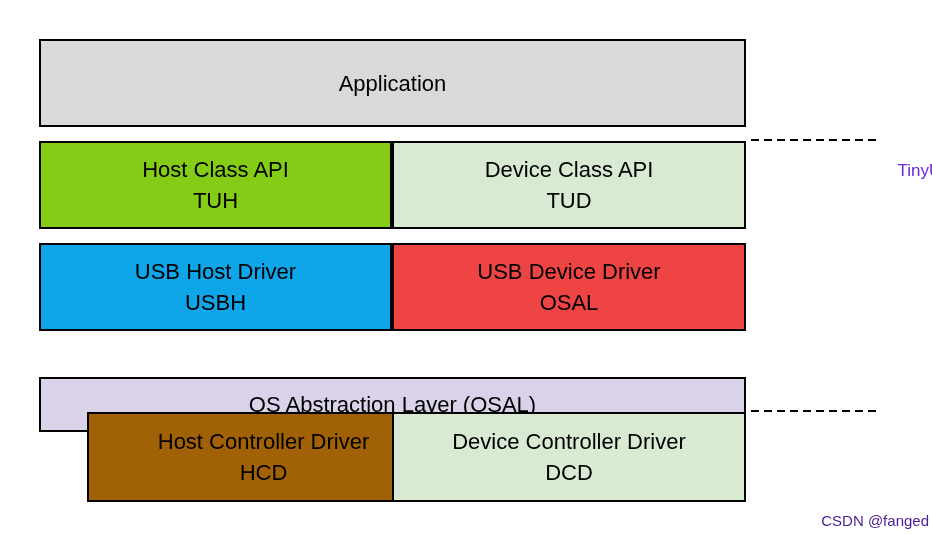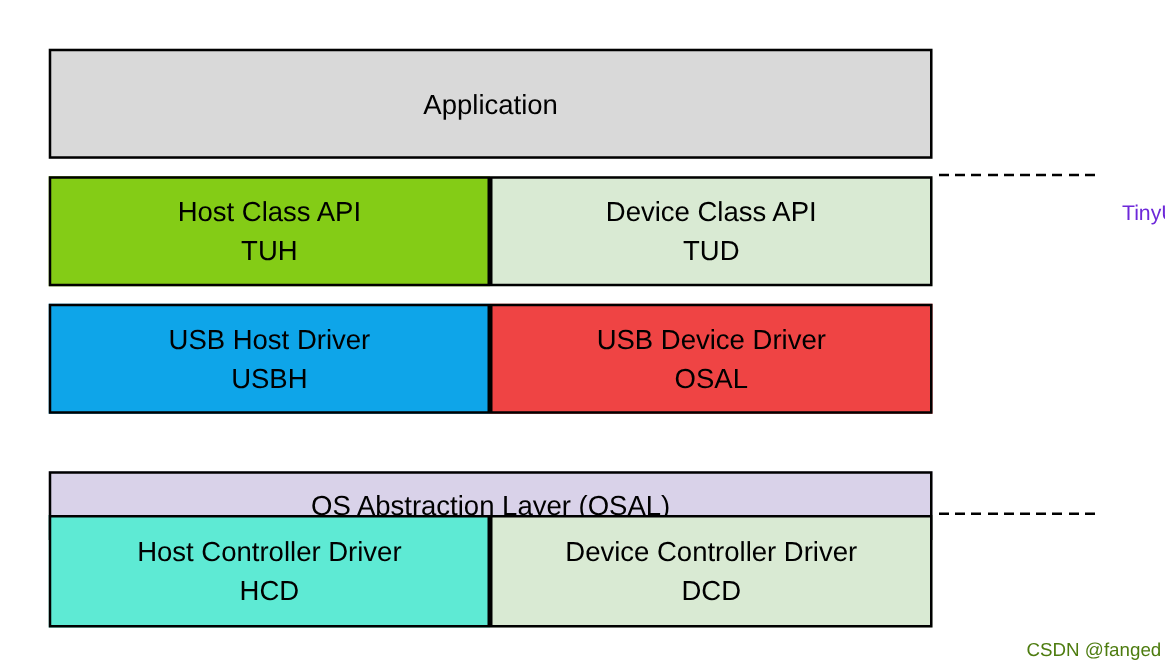--- a/index.html
+++ b/index.html
@@ -60,21 +60,21 @@
   }
   .label-tinyusb { top: 160px; }
   .label-mcu     { top: 430px; }
 
   .watermark {
     position: absolute;
     top: 511px;
     right: 3px;
     font-size: 15px;
     line-height: 20px;
-    color: #4d7c0f;
+    color: #4c1d95;
   }
 </style>
 </head>
 <body>
 
 <div class="canvas">
 
   <div class="box box-application" style="background-color: rgb(217, 217, 217);">
     <span>Application</span>
   </div>
@@ -96,21 +96,21 @@
 
   <div class="box box-usb-device" style="background-color: #ef4444;">
     <span>USB Device Driver</span>
     <span>OSAL</span>
   </div>
 
   <div class="box box-osal" style="background-color: rgb(217, 210, 233);">
     <span>OS Abstraction Layer (OSAL)</span>
   </div>
 
-  <div class="box box-hcd" style="background-color: #5eead4;">
+  <div class="box box-hcd" style="background-color: #a16207; margin-left: 48px;">
     <span>Host Controller Driver</span>
     <span>HCD</span>
   </div>
 
   <div class="box box-dcd" style="background-color: rgb(217, 234, 211);">
     <span>Device Controller Driver</span>
     <span>DCD</span>
   </div>
 
   <div class="dash-line dash-tinyusb"></div>

